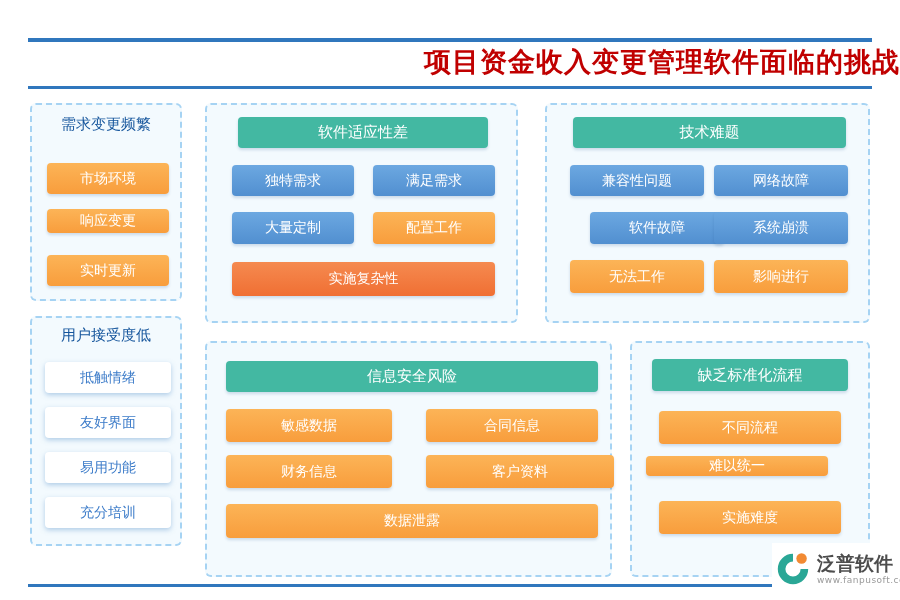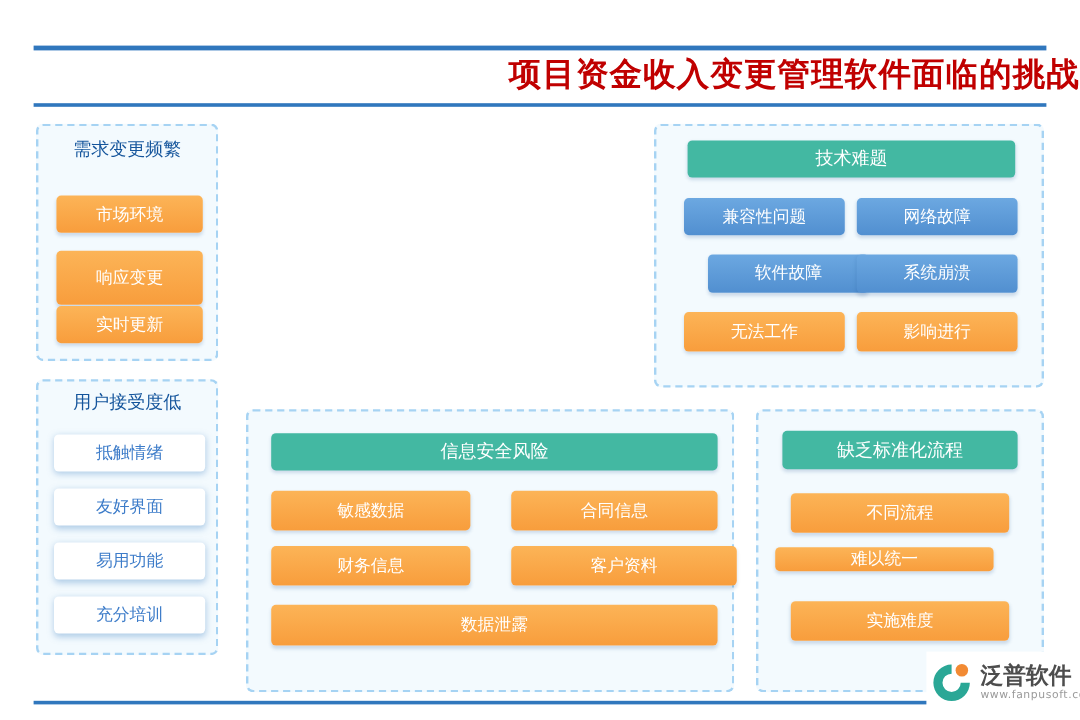--- a/index.html
+++ b/index.html
@@ -50,32 +50,40 @@
 
   <div class="rule top"></div>
   <div class="main-title">项目资金收入变更管理软件面临的挑战</div>
   <div class="rule mid"></div>
 
   <div class="watermark">泛普软件</div>
 
   <div class="panel panel-demand">
     <div class="blue-title" style="top:10px;">需求变更频繁</div>
     <div class="node orange" style="left:15px;top:58px;width:122px;height:31px;text-align:center;">市场环境</div>
-    <div class="node orange" style="left:15px;top:104px;width:122px;height:45px;">响应变更</div>
+    <div class="node orange" style="left:15px;top:104px;width:122px;height:24px;">响应变更</div>
     <div class="node orange" style="left:15px;top:150px;width:122px;height:31px;">实时更新</div>
   </div>
 
   <div class="panel panel-acceptance">
     <div class="blue-title" style="top:8px;">用户接受度低</div>
     <div class="node white-node" style="left:13px;top:44px;width:126px;height:31px;">抵触情绪</div>
     <div class="node white-node" style="left:13px;top:89px;width:126px;height:31px;">友好界面</div>
     <div class="node white-node" style="left:13px;top:134px;width:126px;height:31px;">易用功能</div>
     <div class="node white-node" style="left:13px;top:179px;width:126px;height:31px;">充分培训</div>
   </div>
 
+  <div class="panel panel-adaptability">
+    <div class="node teal" style="left:31px;top:12px;width:250px;height:31px;">软件适应性差</div>
+    <div class="node blue" style="left:25px;top:60px;width:122px;height:31px;">独特需求</div>
+    <div class="node blue" style="left:166px;top:60px;width:122px;height:31px;">满足需求</div>
+    <div class="node blue" style="left:25px;top:107px;width:122px;height:32px;">大量定制</div>
+    <div class="node orange" style="left:166px;top:107px;width:122px;height:32px;">配置工作</div>
+    <div class="node deep-orange" style="left:25px;top:157px;width:263px;height:34px;">实施复杂性</div>
+  </div>
 
   <div class="panel panel-technical">
     <div class="node teal" style="left:26px;top:12px;width:273px;height:31px;">技术难题</div>
     <div class="node blue" style="left:23px;top:60px;width:134px;height:31px;">兼容性问题</div>
     <div class="node blue" style="left:167px;top:60px;width:134px;height:31px;">网络故障</div>
     <div class="node blue" style="left:23px;top:107px;width:134px;height:32px;margin-left:20px;">软件故障</div>
     <div class="node blue" style="left:167px;top:107px;width:134px;height:32px;">系统崩溃</div>
     <div class="node orange" style="left:23px;top:155px;width:134px;height:33px;">无法工作</div>
     <div class="node orange" style="left:167px;top:155px;width:134px;height:33px;">影响进行</div>
   </div>

